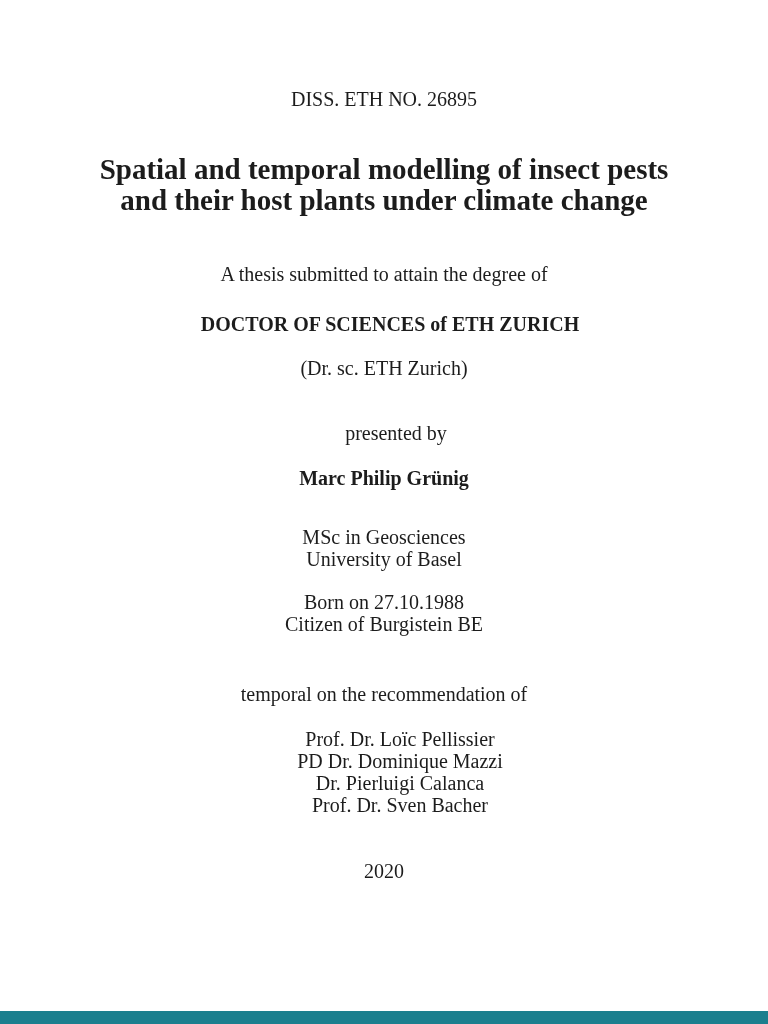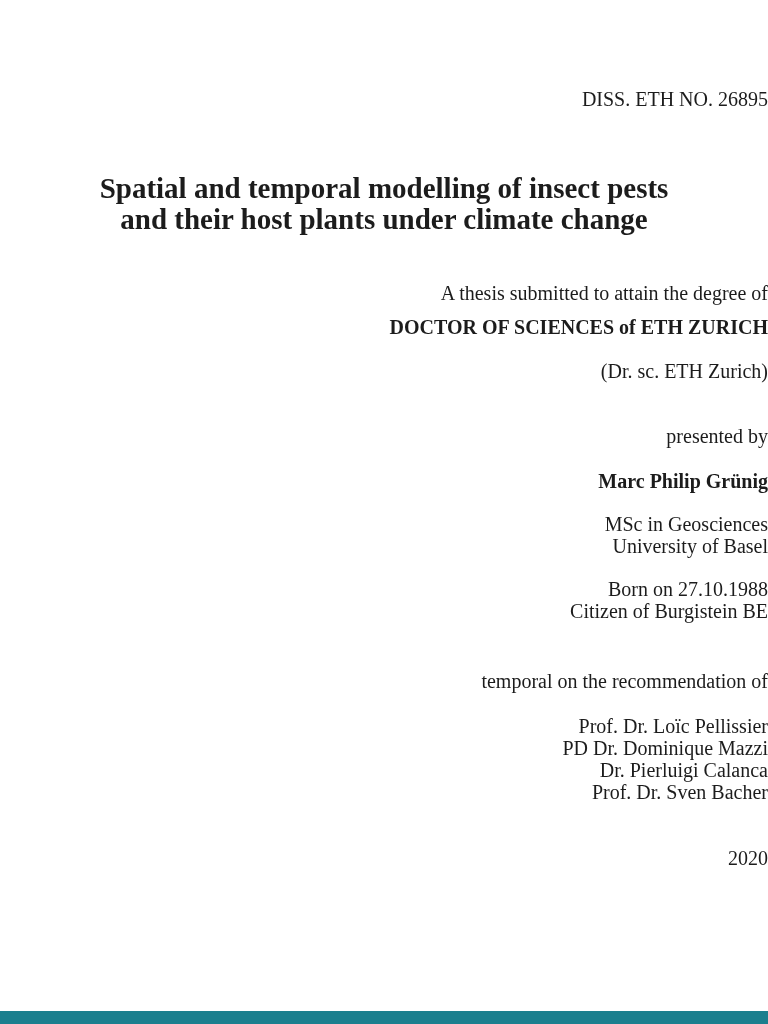--- a/index.html
+++ b/index.html
@@ -16,36 +16,35 @@
     height: 1024px;
     background: #ffffff;
     color: #1c1c1c;
     text-align: center;
     padding-top: 88px;
   }
   .body-line {
     font-size: 20px;
     line-height: 22px;
     font-weight: normal;
-    text-align: right;
   }
   .bold { font-weight: bold; }
   .title {
-    margin-top: 63px;
+    margin-top: 44px;
     font-size: 29px;
     line-height: 31px;
     font-weight: bold;
   }
   .title .tl { display: block; }
   .submission    { margin-top: 47px; }
-  .degree        { margin-top: 12px; padding-left: 12px; }
+  .degree        { margin-top: 28px; padding-left: 12px; }
   .degree-abbrev { margin-top: 22px; }
   .presented     { margin-top: 43px; padding-left: 24px; }
   .author-name   { margin-top: 23px; }
-  .author-edu    { margin-top: 21px; }
+  .author-edu    { margin-top: 37px; }
   .author-birth  { margin-top: 21px; }
   .accepted      { margin-top: 48px; }
   .committee     { margin-top: 23px; margin-left: 32px; }
   .year          { margin-top: 44px; }
   .viewer-bar {
     position: absolute;
     left: 0;
     bottom: 0;
     width: 768px;
     height: 13px;

